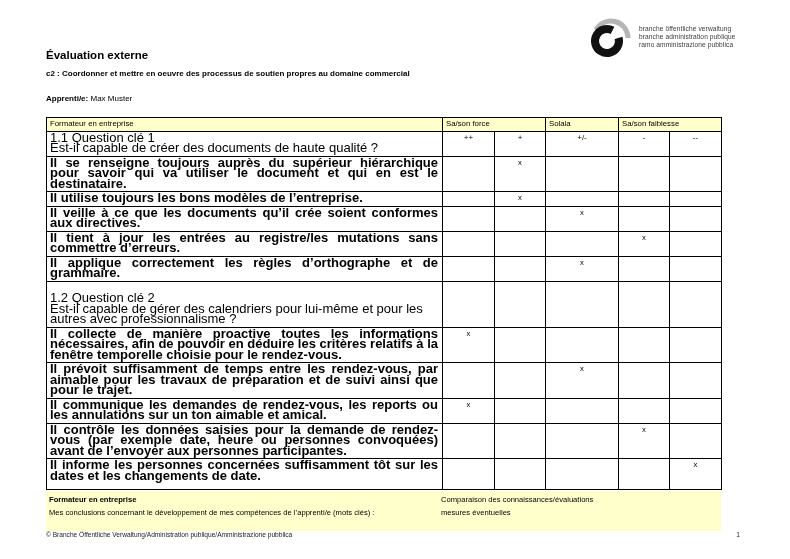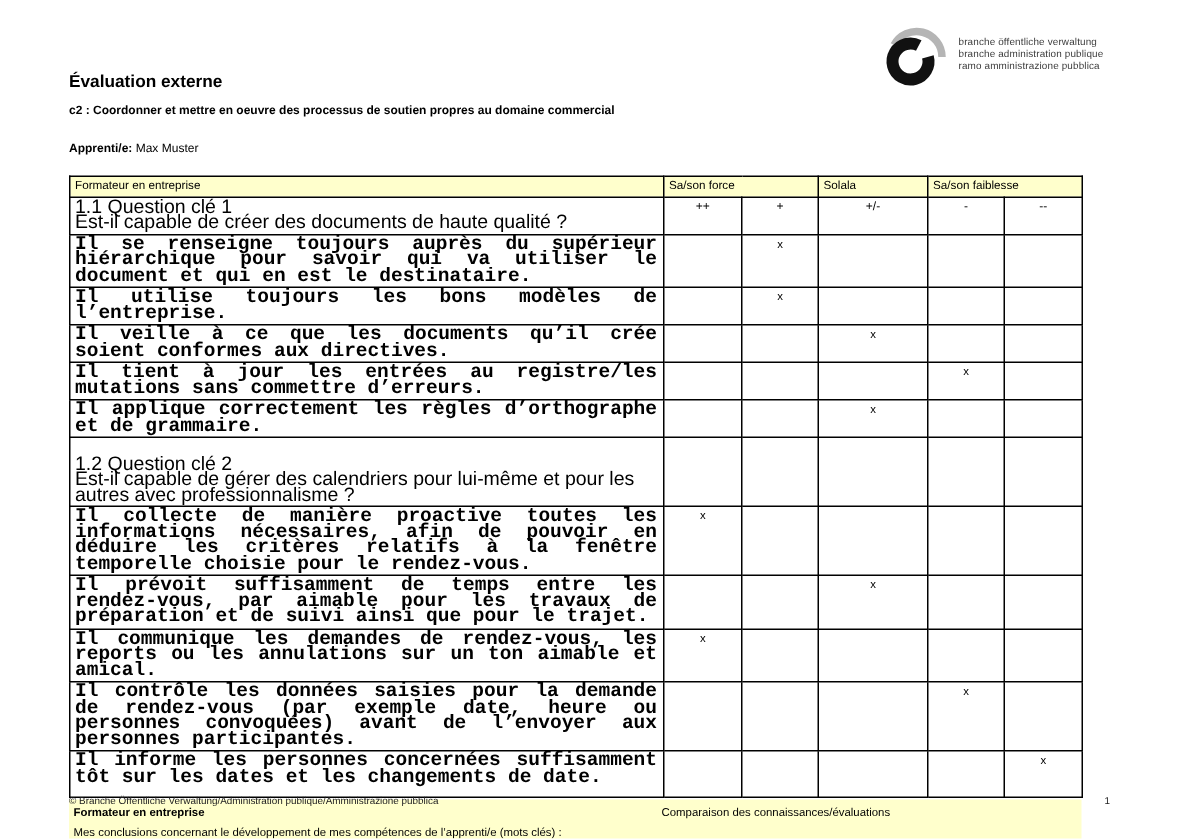--- a/index.html
+++ b/index.html
@@ -35,21 +35,21 @@
   .eval-table th, .eval-table td { border: 0.9px solid #000; vertical-align: top; }
   .eval-table thead th {
     background: #FFFFCC;
     font-weight: normal;
     text-align: left;
     font-size: 7.8px;
     line-height: 10.5px;
     padding: 1px 3px;
   }
   .label-cell { font-size: 13px; line-height: 10.5px; padding: 1px 4px 2px 3px; }
-  tr.criteria .label-cell { font-weight: bold; text-align: justify; font-family: Liberation Mono, monospace; }
+  tr.criteria .label-cell { font-weight: bold; text-align: justify; }
   tr.question .label-cell { font-weight: normal; }
   .cell-line { min-height: 10.5px; }
   .mark-cell { text-align: center; font-size: 7.6px; line-height: 10.5px; padding: 1px 2px; }
   .scale-cell { font-size: 8px; font-weight: normal; }
   tr.thick-top td { border-top-width: 1.8px; }
   tr.pad-bottom td { padding-bottom: 8px; }
 
   
   .conclusion {
     width: 675px;
@@ -244,20 +244,21 @@
       </tbody>
   </table>
 
   <div class="conclusion">
     <div class="conclusion-left">
       <div class="conclusion-title">Formateur en entreprise</div>
       <div>Mes conclusions concernant le développement de mes compétences de l’apprenti/e (mots clés) :</div>
     </div>
     <div class="conclusion-right">
       <div>Comparaison des connaissances/évaluations</div>
+      <div>mesures éventuelles</div>
     </div>
   </div>
 
   <div class="page-footer">
     <span>© Branche Öffentliche Verwaltung/Administration publique/Amministrazione pubblica</span>
     <span>1</span>
   </div>
 
 </div>
 

